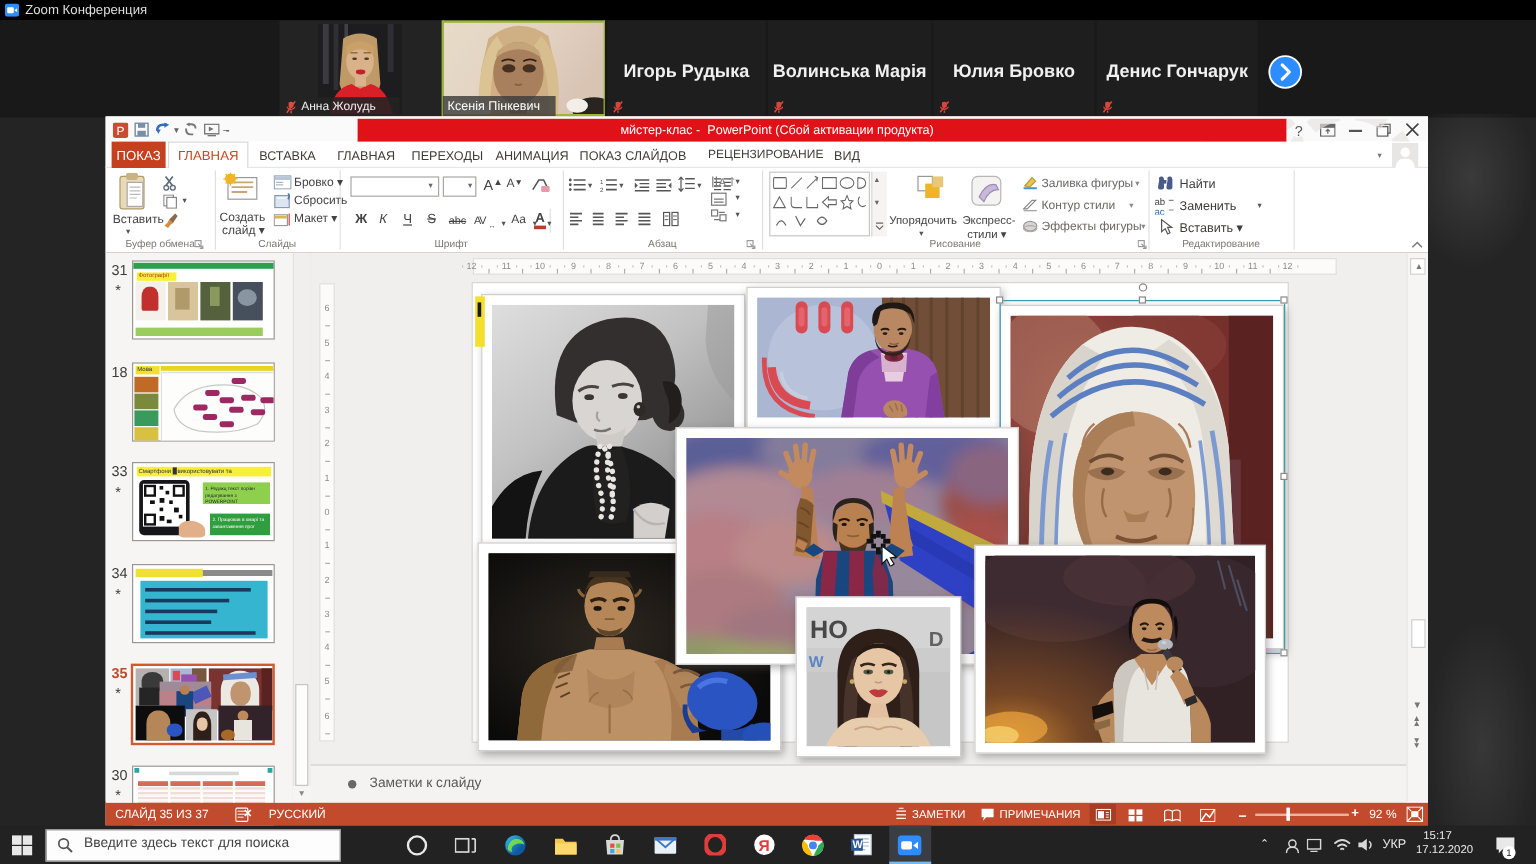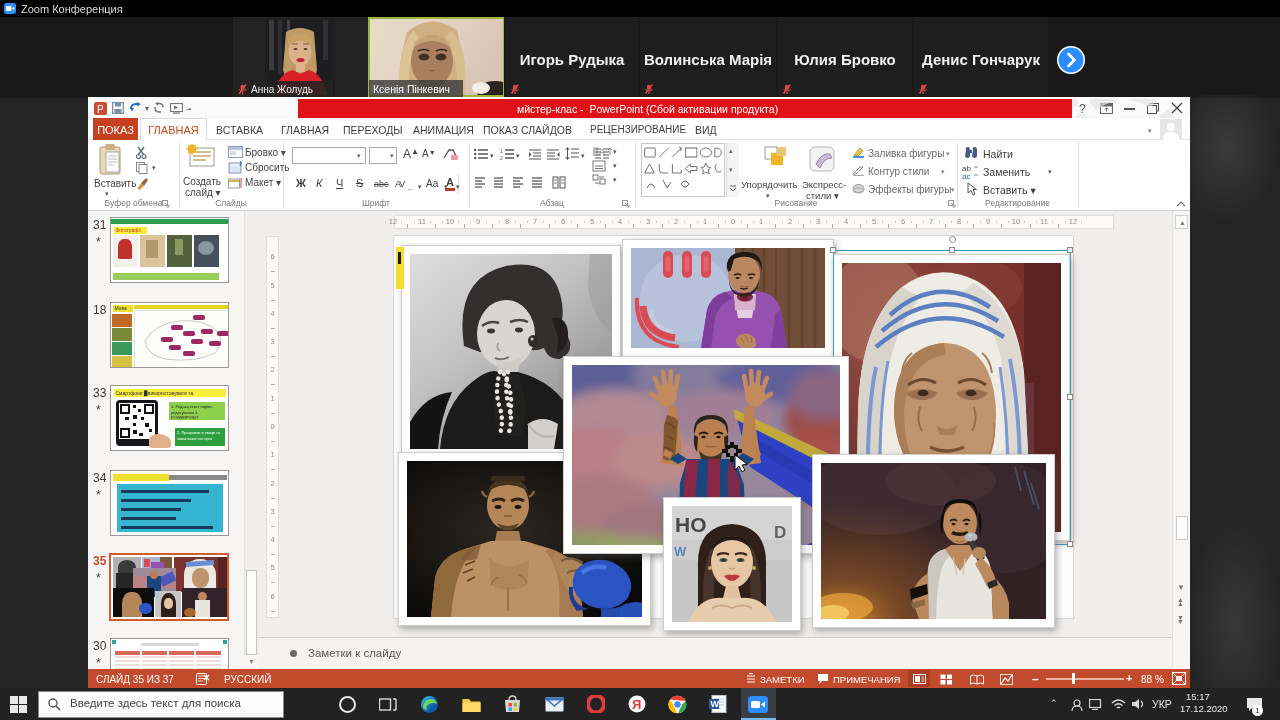--- a/index.html
+++ b/index.html
@@ -1085,21 +1085,21 @@
     <path d="M7 2 V10" stroke="#fff"></path>
   </svg>
 <svg style="left:1000px;top:674px;z-index:16" width="13" height="11" viewBox="0 0 13 11">
     <path d="M1 10 L5 4 L8 7 L12 1" stroke="#fff" fill="none" stroke-width="1.3"></path>
     <rect x="0.5" y="0.5" width="12" height="10" fill="none" stroke="#fff" stroke-width="0.8"></rect>
   </svg>
 <div style="left:1032px;top:673px;font-size:12px;color:#fff;white-space:nowrap;line-height:1;z-index:16;font-weight:bold">–</div>
 <div style="left:1046px;top:678px;width:78px;height:1.5px;background:#e8b4a0;z-index:16"></div>
 <div style="left:1072px;top:673px;width:3px;height:11px;background:#fff;z-index:17"></div>
 <div style="left:1126px;top:673px;font-size:11px;color:#fff;white-space:nowrap;line-height:1;z-index:16;font-weight:bold">+</div>
-<div style="left:1141px;top:675px;font-size:10px;color:#fff;white-space:nowrap;line-height:1;z-index:16">88 %</div>
+<div style="left:1141px;top:675px;font-size:10px;color:#fff;white-space:nowrap;line-height:1;z-index:16">92 %</div>
 <svg style="left:1172px;top:672px;z-index:16" width="14" height="13" viewBox="0 0 14 13">
     <rect x="0.5" y="0.5" width="13" height="12" fill="none" stroke="#fff"></rect>
     <path d="M4 4 L1 1 M10 4 L13 1 M4 9 L1 12 M10 9 L13 12" stroke="#fff"></path>
     <rect x="4" y="4" width="6" height="5" fill="#fff"></rect>
   </svg>
 <div style="left:0px;top:688px;width:1280px;height:32px;background:#222222;z-index:20"></div>
 <svg style="left:10px;top:696px;z-index:21" width="17" height="17" viewBox="0 0 17 17">
     <rect x="0" y="0" width="8" height="8" fill="#e8e8e8"></rect>
     <rect x="9" y="0" width="8" height="8" fill="#e8e8e8"></rect>
     <rect x="0" y="9" width="8" height="8" fill="#e8e8e8"></rect>

